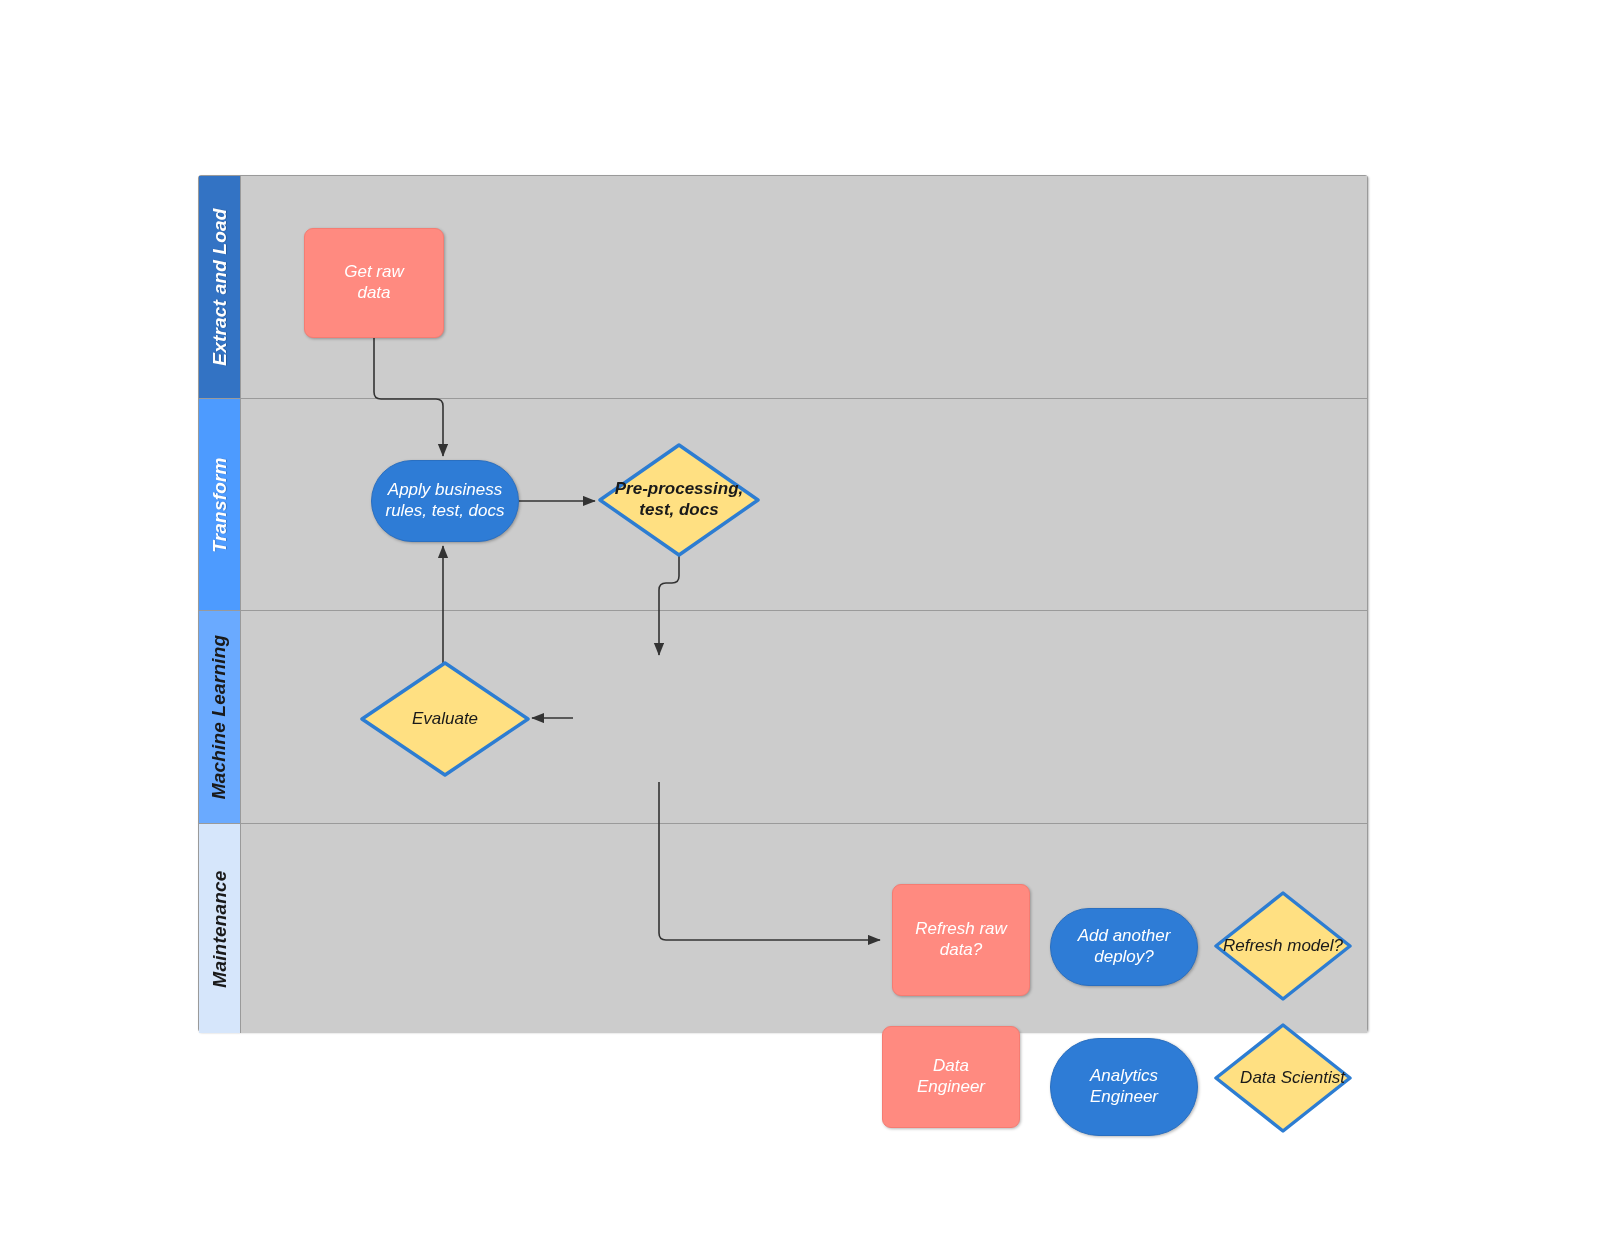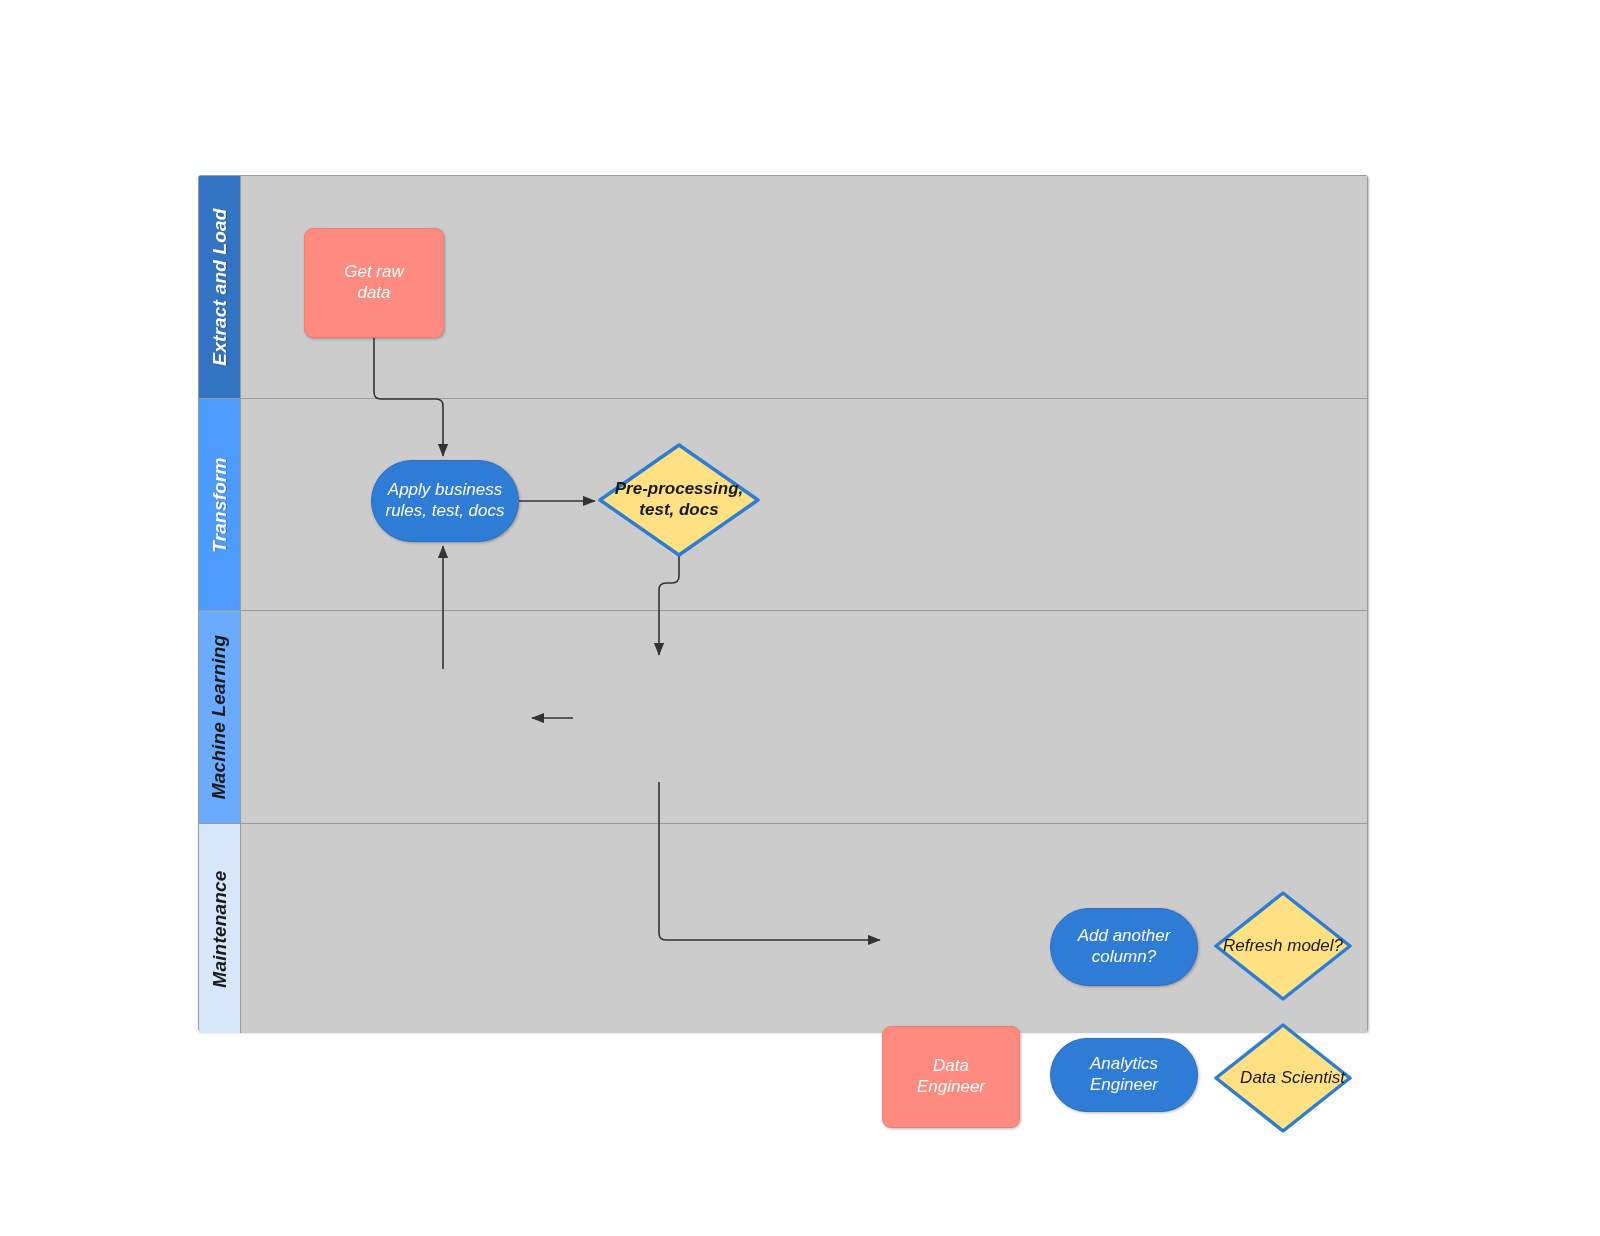--- a/index.html
+++ b/index.html
@@ -199,41 +199,50 @@
     <span>Apply business rules, test, docs</span>
   </div>
 
   <div class="node shape-diamond" style="left:597px; top:442px; width:164px; height:116px;font-weight:bold;">
     <svg class="dia-bg" viewBox="0 0 164 116" preserveAspectRatio="none">
       <polygon points="82,3 161,58 82,113 3,58" fill="#ffe082" stroke="#2d7dd2" stroke-width="3.5" stroke-linejoin="round"></polygon>
     </svg>
     <span class="dia-label">Pre-processing, test, docs</span>
   </div>
 
-
-
+  <div class="node shape-diamond" style="left:359px; top:660px; width:172px; height:118px;">
+    <svg class="dia-bg" viewBox="0 0 172 118" preserveAspectRatio="none">
+      <polygon points="86,3 169,59 86,115 3,59" fill="#ffe082" stroke="#2d7dd2" stroke-width="3.5" stroke-linejoin="round"></polygon>
+    </svg>
+    <span class="dia-label">Evaluate</span>
+  </div>
+
+
+  <div class="node shape-rect" style="left:892px; top:884px; width:138px; height:112px;">
+    <span>Refresh raw data?</span>
+  </div>
 
   <div class="node shape-stadium" style="left:1050px; top:908px; width:148px; height:78px;">
-    <span>Add another column?</span>
+    <span>Add another deploy?</span>
   </div>
 
   <div class="node shape-diamond" style="left:1213px; top:890px; width:140px; height:112px;">
     <svg class="dia-bg" viewBox="0 0 140 112" preserveAspectRatio="none">
       <polygon points="70,3 137,56 70,109 3,56" fill="#ffe082" stroke="#2d7dd2" stroke-width="3.5" stroke-linejoin="round"></polygon>
     </svg>
     <span class="dia-label">Refresh model?</span>
   </div>
 
   <div class="legend">
 
     <div class="node shape-rect" style="left:2px; top:0px; width:138px; height:102px;">
       <span>Data Engineer</span>
     </div>
 
-    <div class="node shape-stadium" style="left:170px; top:12px; width:148px; height:74px;">
+    <div class="node shape-stadium" style="left:170px; top:12px; width:148px; height:98px;">
       <span>Analytics Engineer</span>
     </div>
 
     <div class="node shape-diamond" style="left:333px; top:-4px; width:140px; height:112px;justify-content:flex-end;">
       <svg class="dia-bg" viewBox="0 0 140 112" preserveAspectRatio="none">
         <polygon points="70,3 137,56 70,109 3,56" fill="#ffe082" stroke="#2d7dd2" stroke-width="3.5" stroke-linejoin="round"></polygon>
       </svg>
       <span class="dia-label">Data Scientist</span>
     </div>
   </div>

